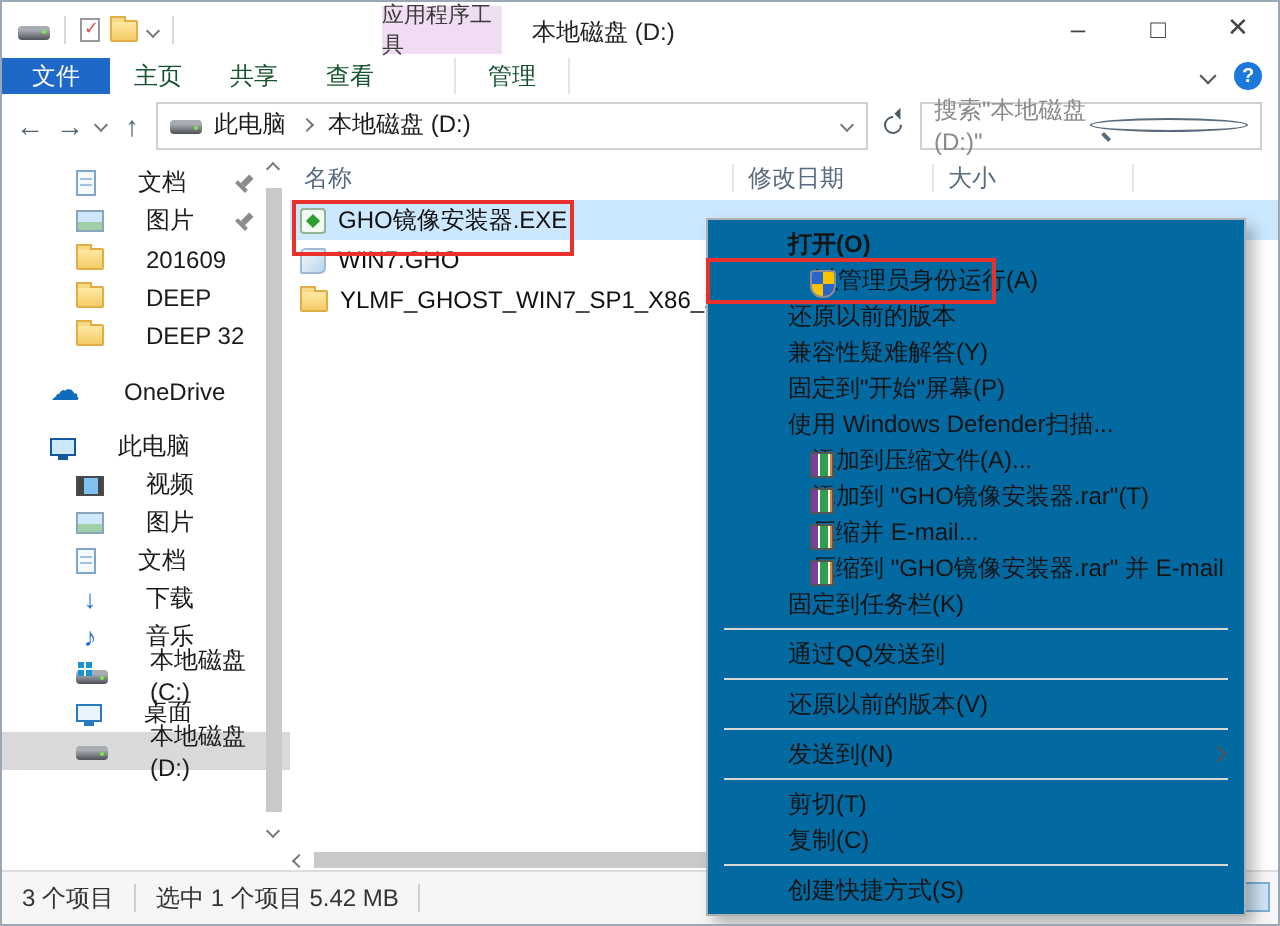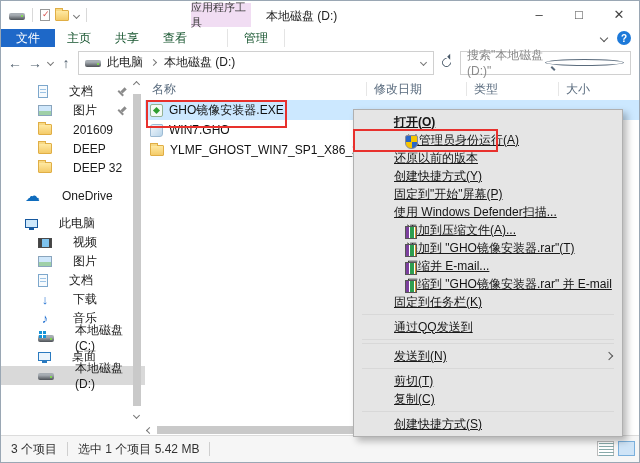--- a/index.html
+++ b/index.html
@@ -67,23 +67,23 @@
   .hthumb{height:8px;width:330px;background:#c9c9c9;margin-left:12px;}
   .harrow-l{position:absolute;left:2px;}
   
   .statusbar{position:absolute;left:0;right:0;bottom:0;height:26px;border-top:1px solid #dcdcdc;
              background:#f6f6f6;display:flex;align-items:center;padding-left:10px;color:#333;}
   .ssep{width:1px;height:14px;background:#cfcfcf;margin:0 10px;}
   .viewbtns{position:absolute;right:4px;top:5px;display:flex;gap:4px;}
   .vb{width:15px;height:13px;border:1px solid #bbb;background:#fff;}
   .vb.active{background:#cfe4f7;border-color:#7ab0dd;}
   
-  .cmenu{position:absolute;left:352px;top:108px;width:270px;background:#e5e5e5;
+  .cmenu{position:absolute;left:352px;top:108px;width:270px;background:#0369a1;
          border:1px solid #b0b0b0;box-shadow:4px 4px 7px rgba(0,0,0,.28);z-index:50;
-         padding:3px 0;box-sizing:border-box;text-decoration:underline;}
+         padding:3px 0;box-sizing:border-box;}
   .mi{height:18px;display:flex;align-items:center;padding:0 12px 0 40px;position:relative;
       white-space:nowrap;color:#141414;}
   .mi.bold{font-weight:bold;}
   .mic{position:absolute;left:11px;top:2px;}
   .msub{position:absolute;right:10px;}
   .msep{height:1px;background:#d8d8d8;margin:3px 8px;}
   .mi.boxed::after{content:'';position:absolute;left:-1px;top:-2px;height:19px;width:141px;
                    border:2px solid #e8312d;pointer-events:none;}
   
   .redbox-file{position:absolute;left:1px;top:22px;width:137px;height:24px;
@@ -258,21 +258,20 @@
     <div class="vscroll">
       <span class="chev-u chev-sm varrow" style="top:4px;"></span>
       <div class="vthumb"></div>
       <span class="chev-d chev-sm varrow" style="bottom:4px;"></span>
     </div>
   </div>
   <div class="filearea">
     <div class="cols" id="cols">
         <div class="col" style="width: 222px;">名称</div>
         <div class="col" style="width: 100px;">修改日期</div>
-        <div class="col" style="width: 92px;">类型</div>
         <div class="col" style="width: 100px;">大小</div>
       </div>
     <div id="rows">
         <div class="frow selected">
           <span class="ic ic-exe"></span>
           <span>GHO镜像安装器.EXE</span>
         </div>
         <div class="frow">
           <span class="ic ic-gho"></span>
           <span>WIN7.GHO</span>
@@ -307,21 +306,21 @@
       <span>打开(O)</span>
     </div>
     <div class="mi boxed">
       <span class="ic ic-shield mic"></span>
       <span>以管理员身份运行(A)</span>
     </div>
     <div class="mi">
       <span>还原以前的版本</span>
     </div>
     <div class="mi">
-      <span>创建快捷方式(Y)</span>
+      <span>兼容性疑难解答(Y)</span>
     </div>
     <div class="mi">
       <span>固定到"开始"屏幕(P)</span>
     </div>
     <div class="mi">
       <span>使用 Windows Defender扫描...</span>
     </div>
     <div class="mi">
       <span class="ic ic-rar mic"></span>
       <span>添加到压缩文件(A)...</span>
@@ -339,20 +338,23 @@
       <span>压缩到 "GHO镜像安装器.rar" 并 E-mail</span>
     </div>
     <div class="mi">
       <span>固定到任务栏(K)</span>
     </div>
     <div class="msep"></div>
     <div class="mi">
       <span>通过QQ发送到</span>
     </div>
     <div class="msep"></div>
+    <div class="mi">
+      <span>还原以前的版本(V)</span>
+    </div>
     <div class="msep"></div>
     <div class="mi">
       <span>发送到(N)</span>
       <span class="chev-r msub"></span>
     </div>
     <div class="msep"></div>
     <div class="mi">
       <span>剪切(T)</span>
     </div>
     <div class="mi">

